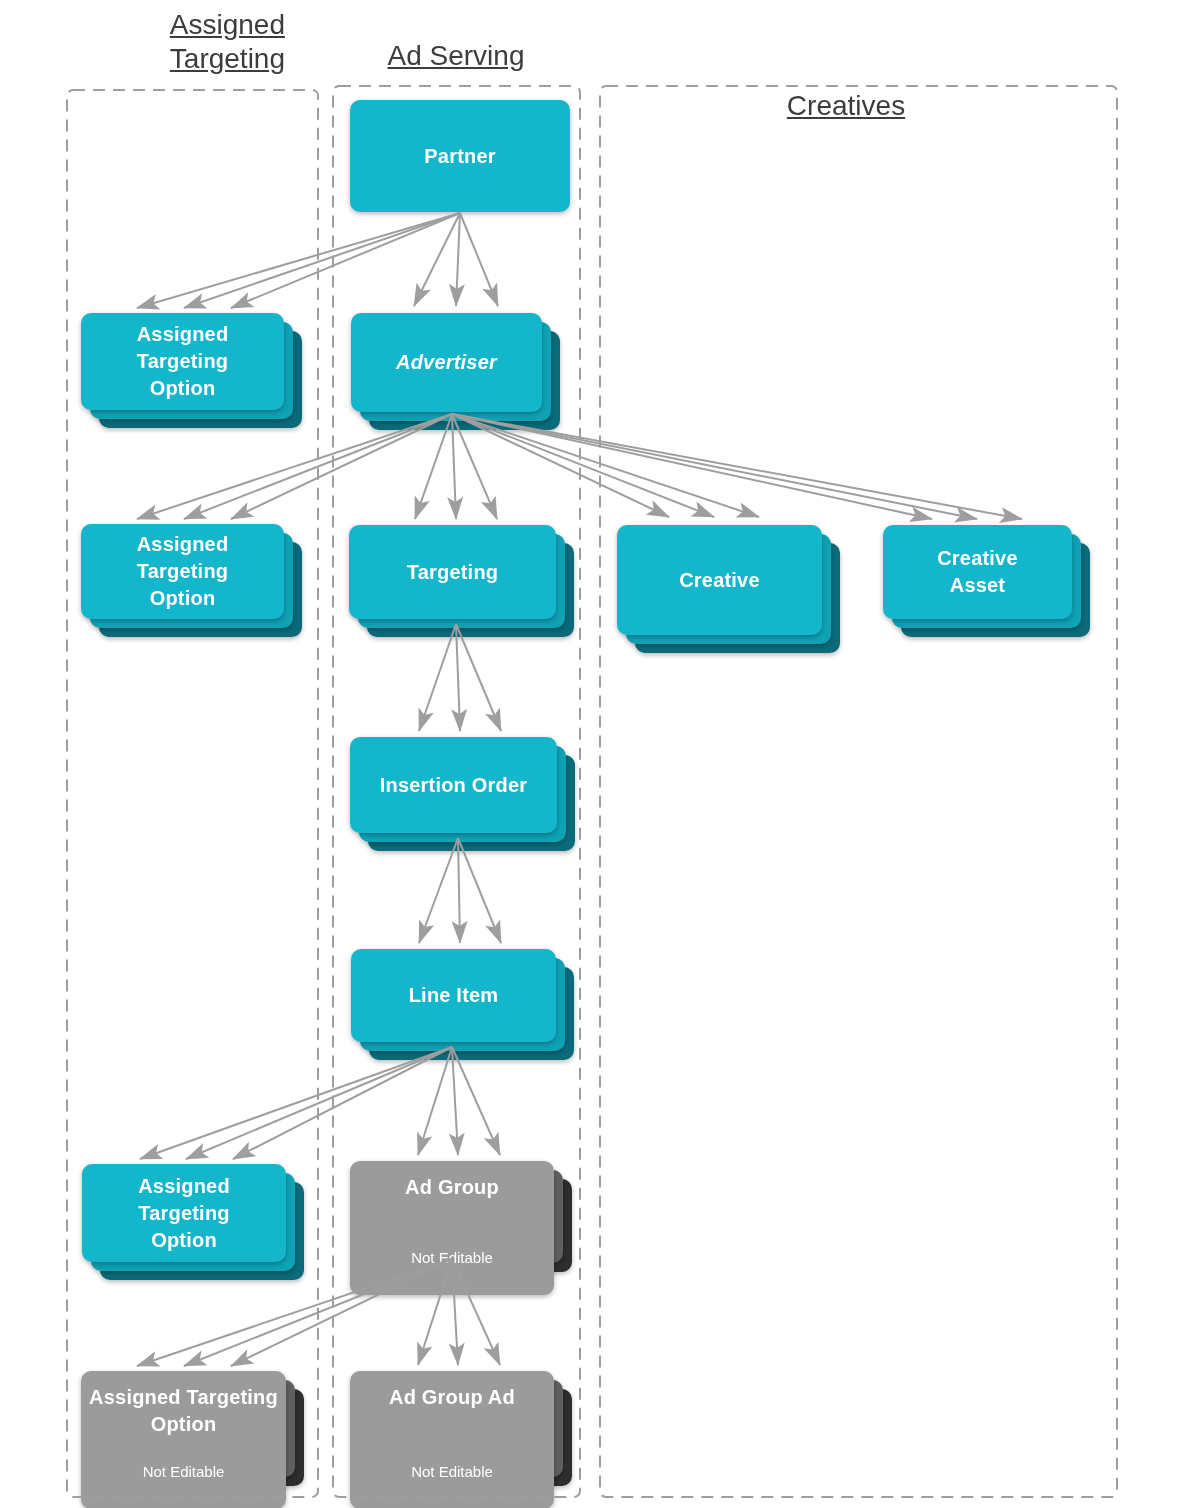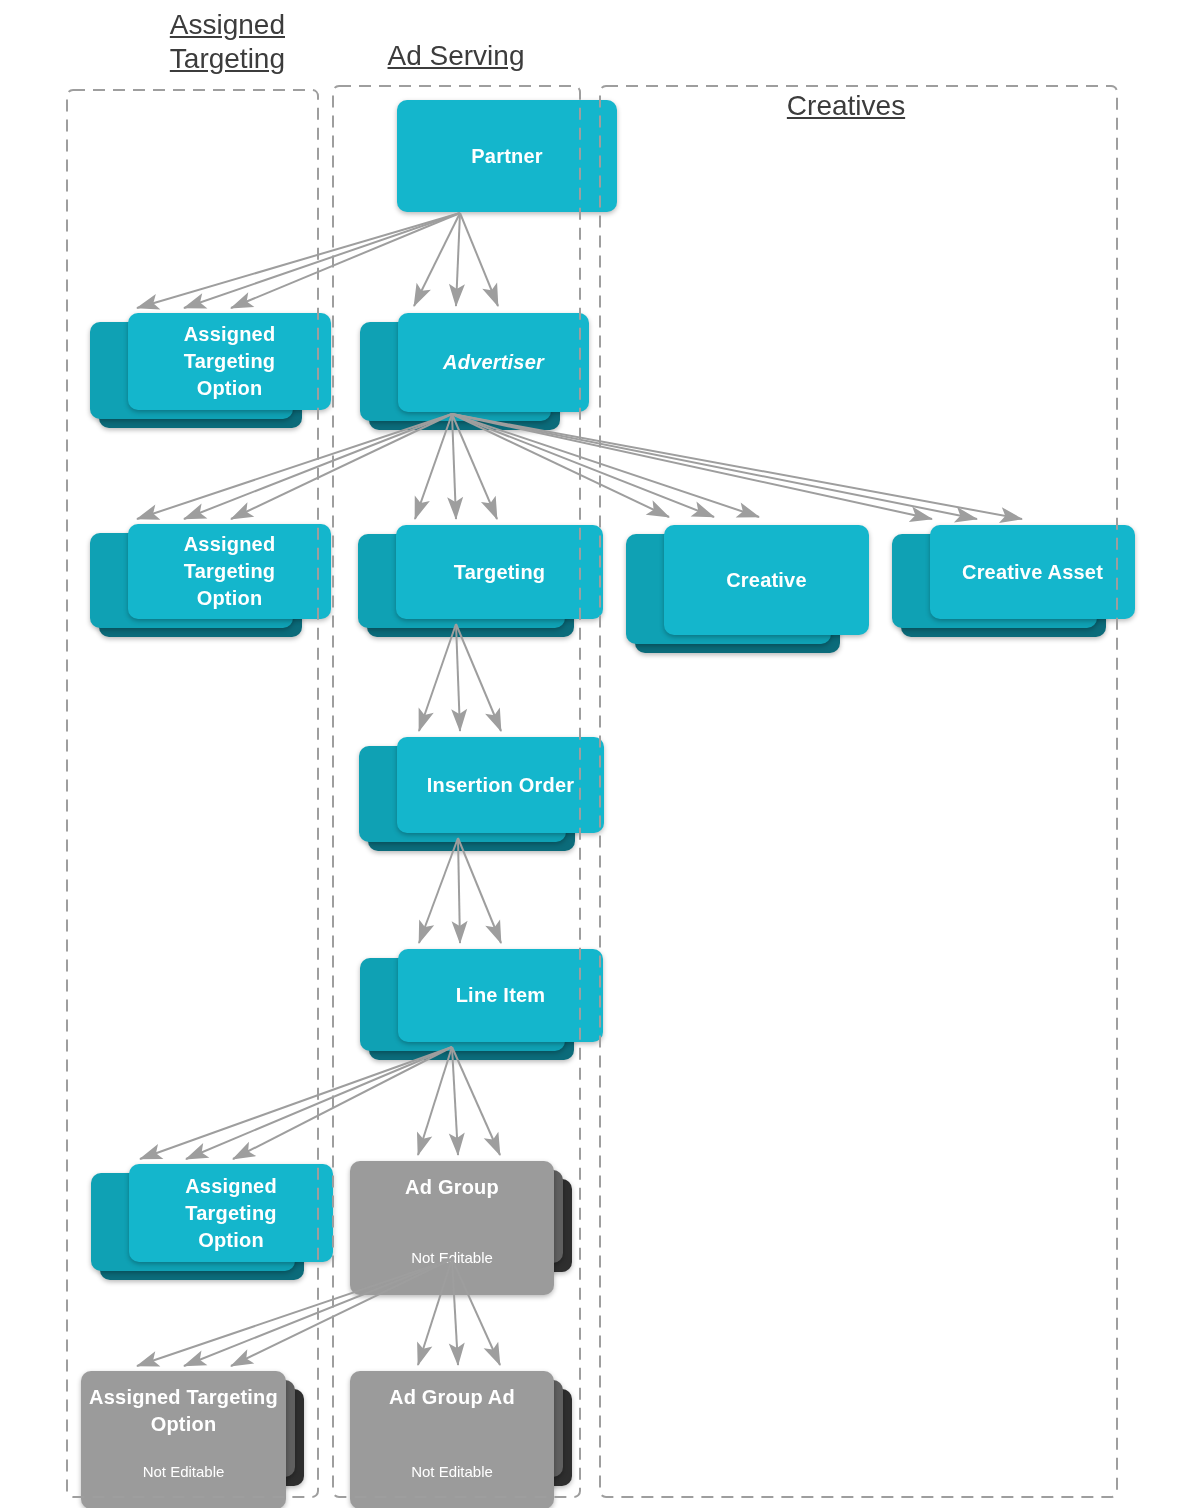--- a/index.html
+++ b/index.html
@@ -18,21 +18,21 @@
   .box { position:absolute; }
   .layer {
     position:absolute; left:0; top:0; width:100%; height:100%;
     border-radius:10px; box-shadow:0 2px 5px rgba(0,0,0,0.28);
   }
   .l2 { transform:translate(9px,9px); }
   .l3 { transform:translate(18px,18px); }
   .l1 {
     display:flex; flex-direction:column; align-items:center; justify-content:center;
   }
-  .stack-teal .l1, .flat-teal .l1 { background:var(--teal-face);margin-left:47px; }
+  .stack-teal .l1, .flat-teal .l1 { background:var(--teal-face); }
   .stack-teal .l2 { background:var(--teal-mid); }
   .stack-teal .l3 { background:var(--teal-dark); }
   .stack-gray .l1 { background:var(--gray-face); }
   .stack-gray .l2 { background:var(--gray-mid); }
   .stack-gray .l3 { background:var(--gray-dark); }
 
   .box-label {
     font-weight:bold; font-size:20px; line-height:27px; color:#ffffff;
     text-align:center; padding:0 26px; letter-spacing:0.2px;
   }
@@ -87,21 +87,21 @@
           <div class="box-label">Targeting</div>
         </div>
       </div>
       <div class="box stack-teal" style="left: 617px; top: 525px; width: 205px; height: 110px;">
         <div class="layer l3"></div>
         <div class="layer l2"></div>
         <div class="layer l1">
           <div class="box-label">Creative</div>
         </div>
       </div>
-      <div class="box stack-teal" style="left: 883px; top: 525px; width: 205px; height: 94px;">
+      <div class="box stack-teal" style="left: 883px; top: 525px; width: 189px; height: 94px;">
         <div class="layer l3"></div>
         <div class="layer l2"></div>
         <div class="layer l1">
           <div class="box-label">Creative Asset</div>
         </div>
       </div>
       <div class="box stack-teal" style="left: 350px; top: 737px; width: 207px; height: 96px;">
         <div class="layer l3"></div>
         <div class="layer l2"></div>
         <div class="layer l1">

